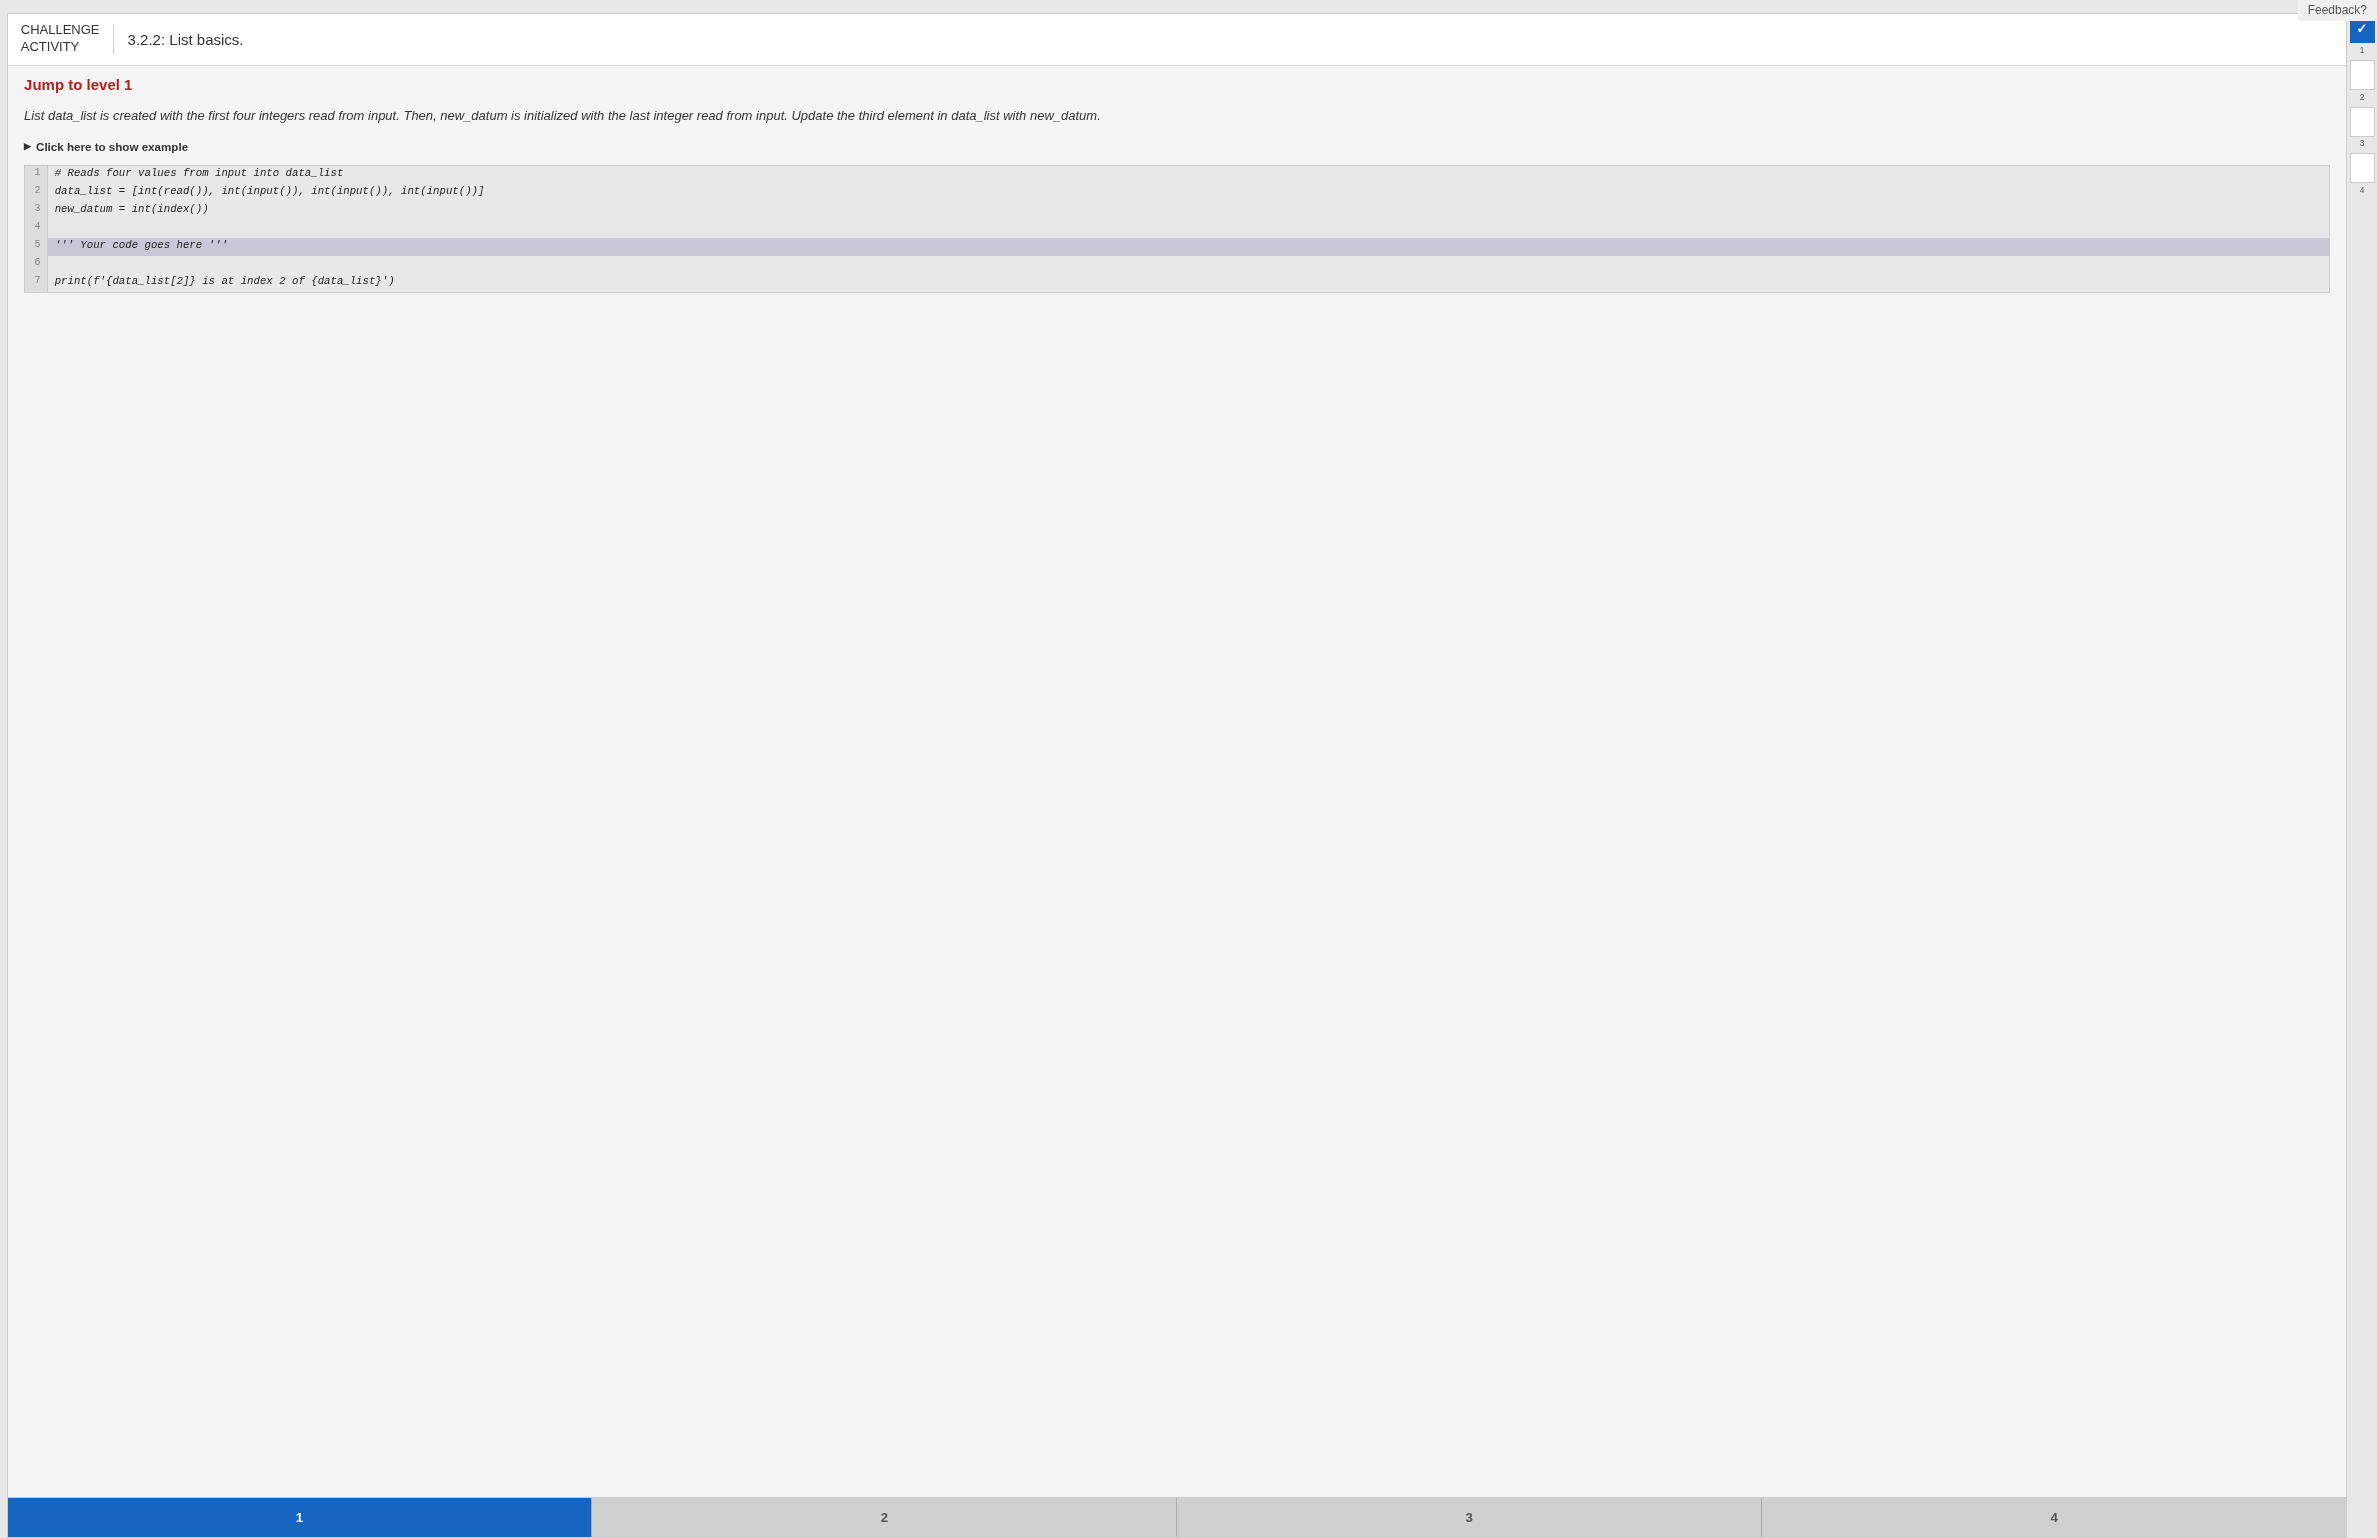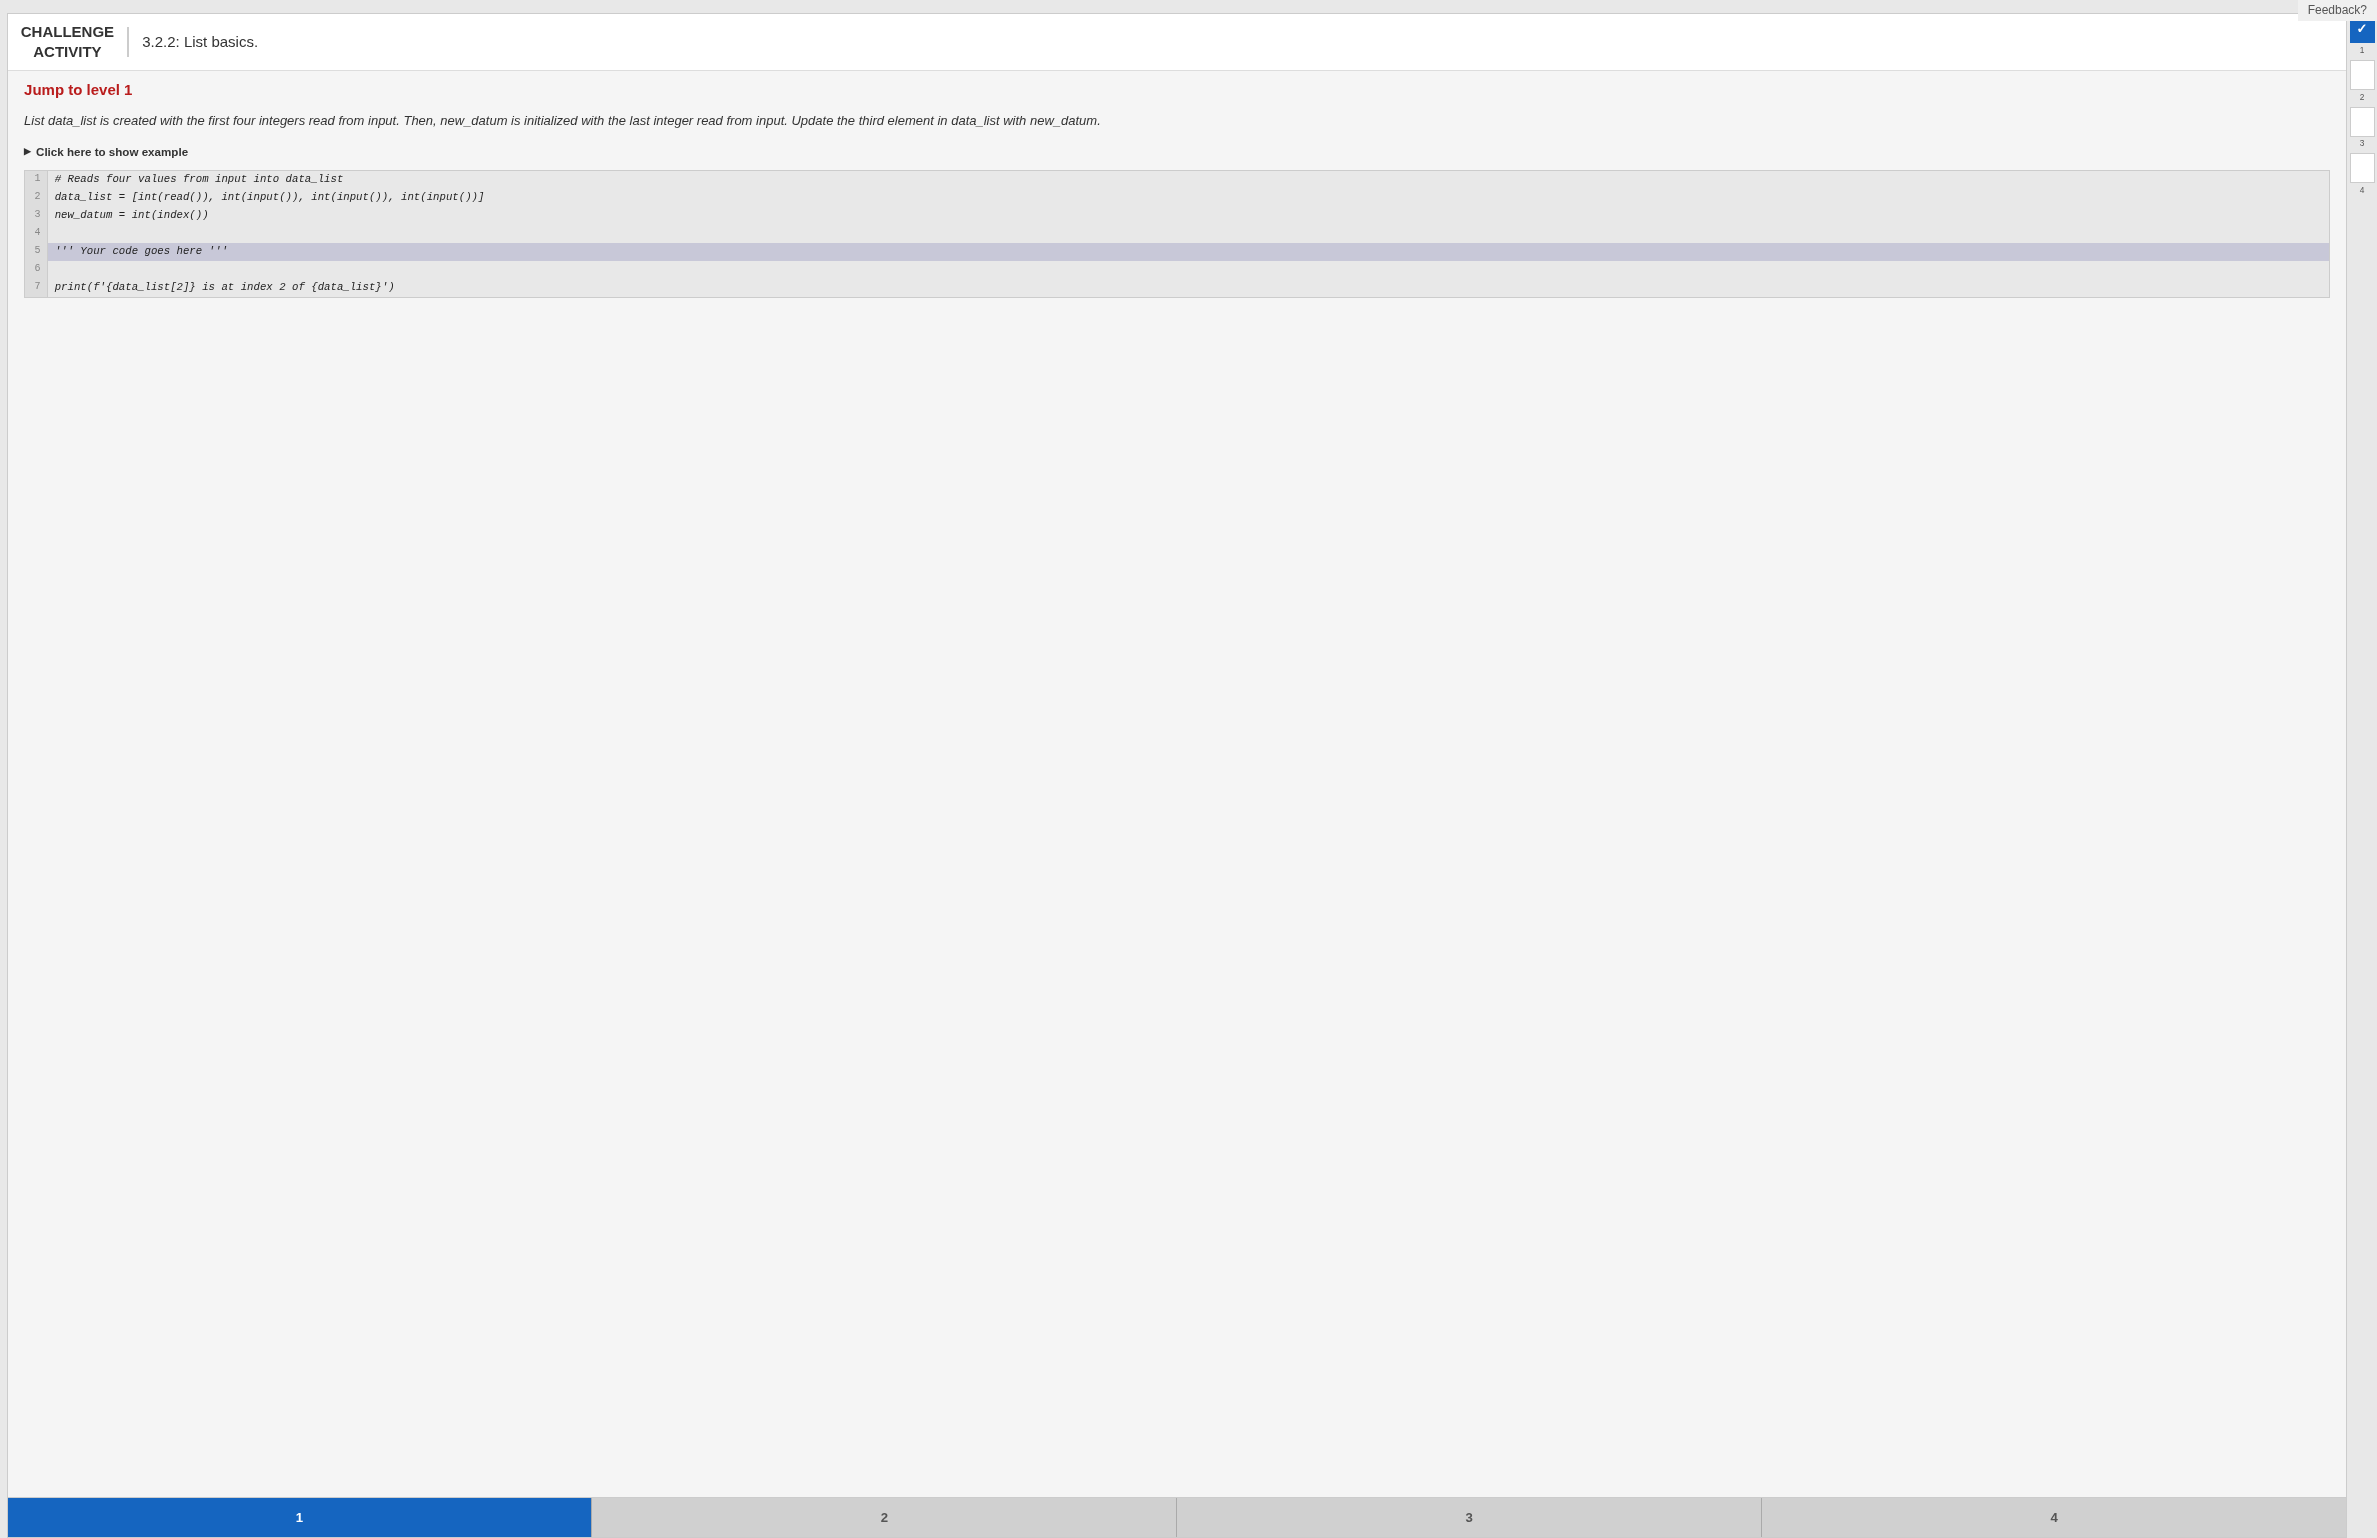--- a/index.html
+++ b/index.html
@@ -45,26 +45,25 @@
       align-items: center;
       background: white;
       border-bottom: 1.7px solid #ddd;
       padding: 8.3px 13.2px;
       gap: 13.2px;
     }
 
     .challenge-label {
       display: flex;
       flex-direction: column;
-      font-size: 15px;
-      font-weight: bold;
+      font-size: 13px;
+      font-weight: normal;
       color: #333;
       text-transform: uppercase;
       line-height: 1.3;
-      align-items: center;
     }
 
     .header-divider {
       width: 1.7px;
       height: 30px;
       background: #ccc;
     }
 
     .header-title {
       font-size: 15px;

